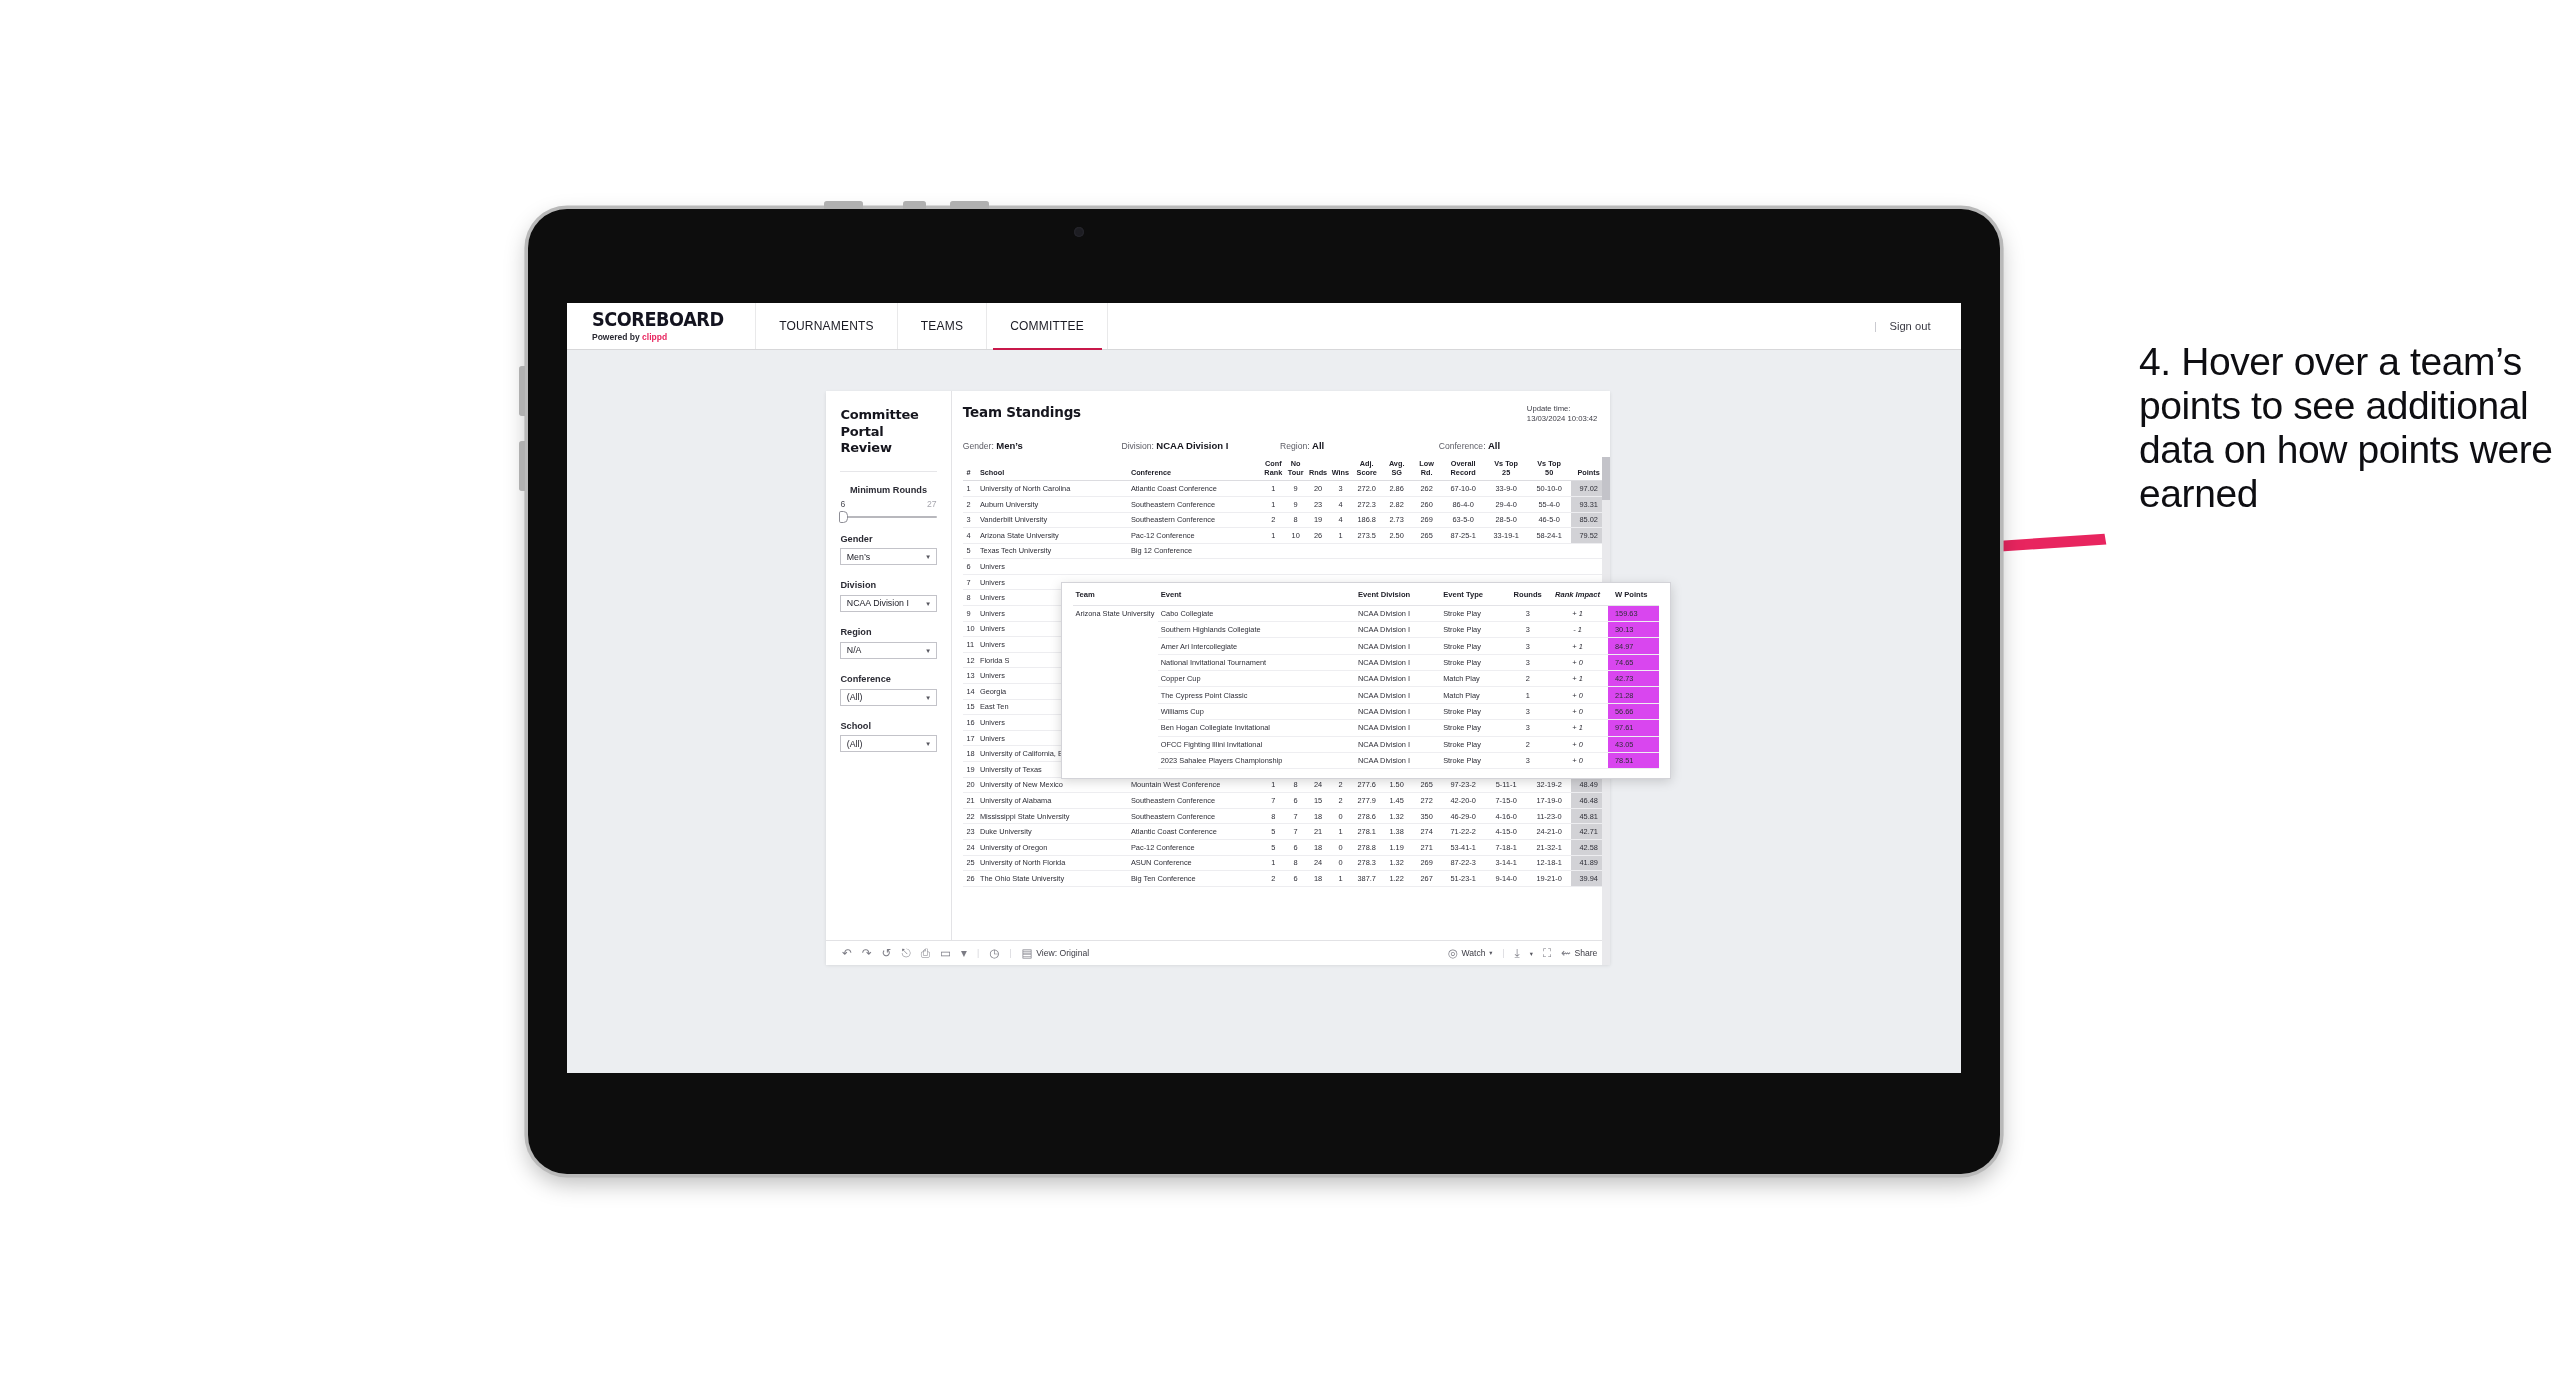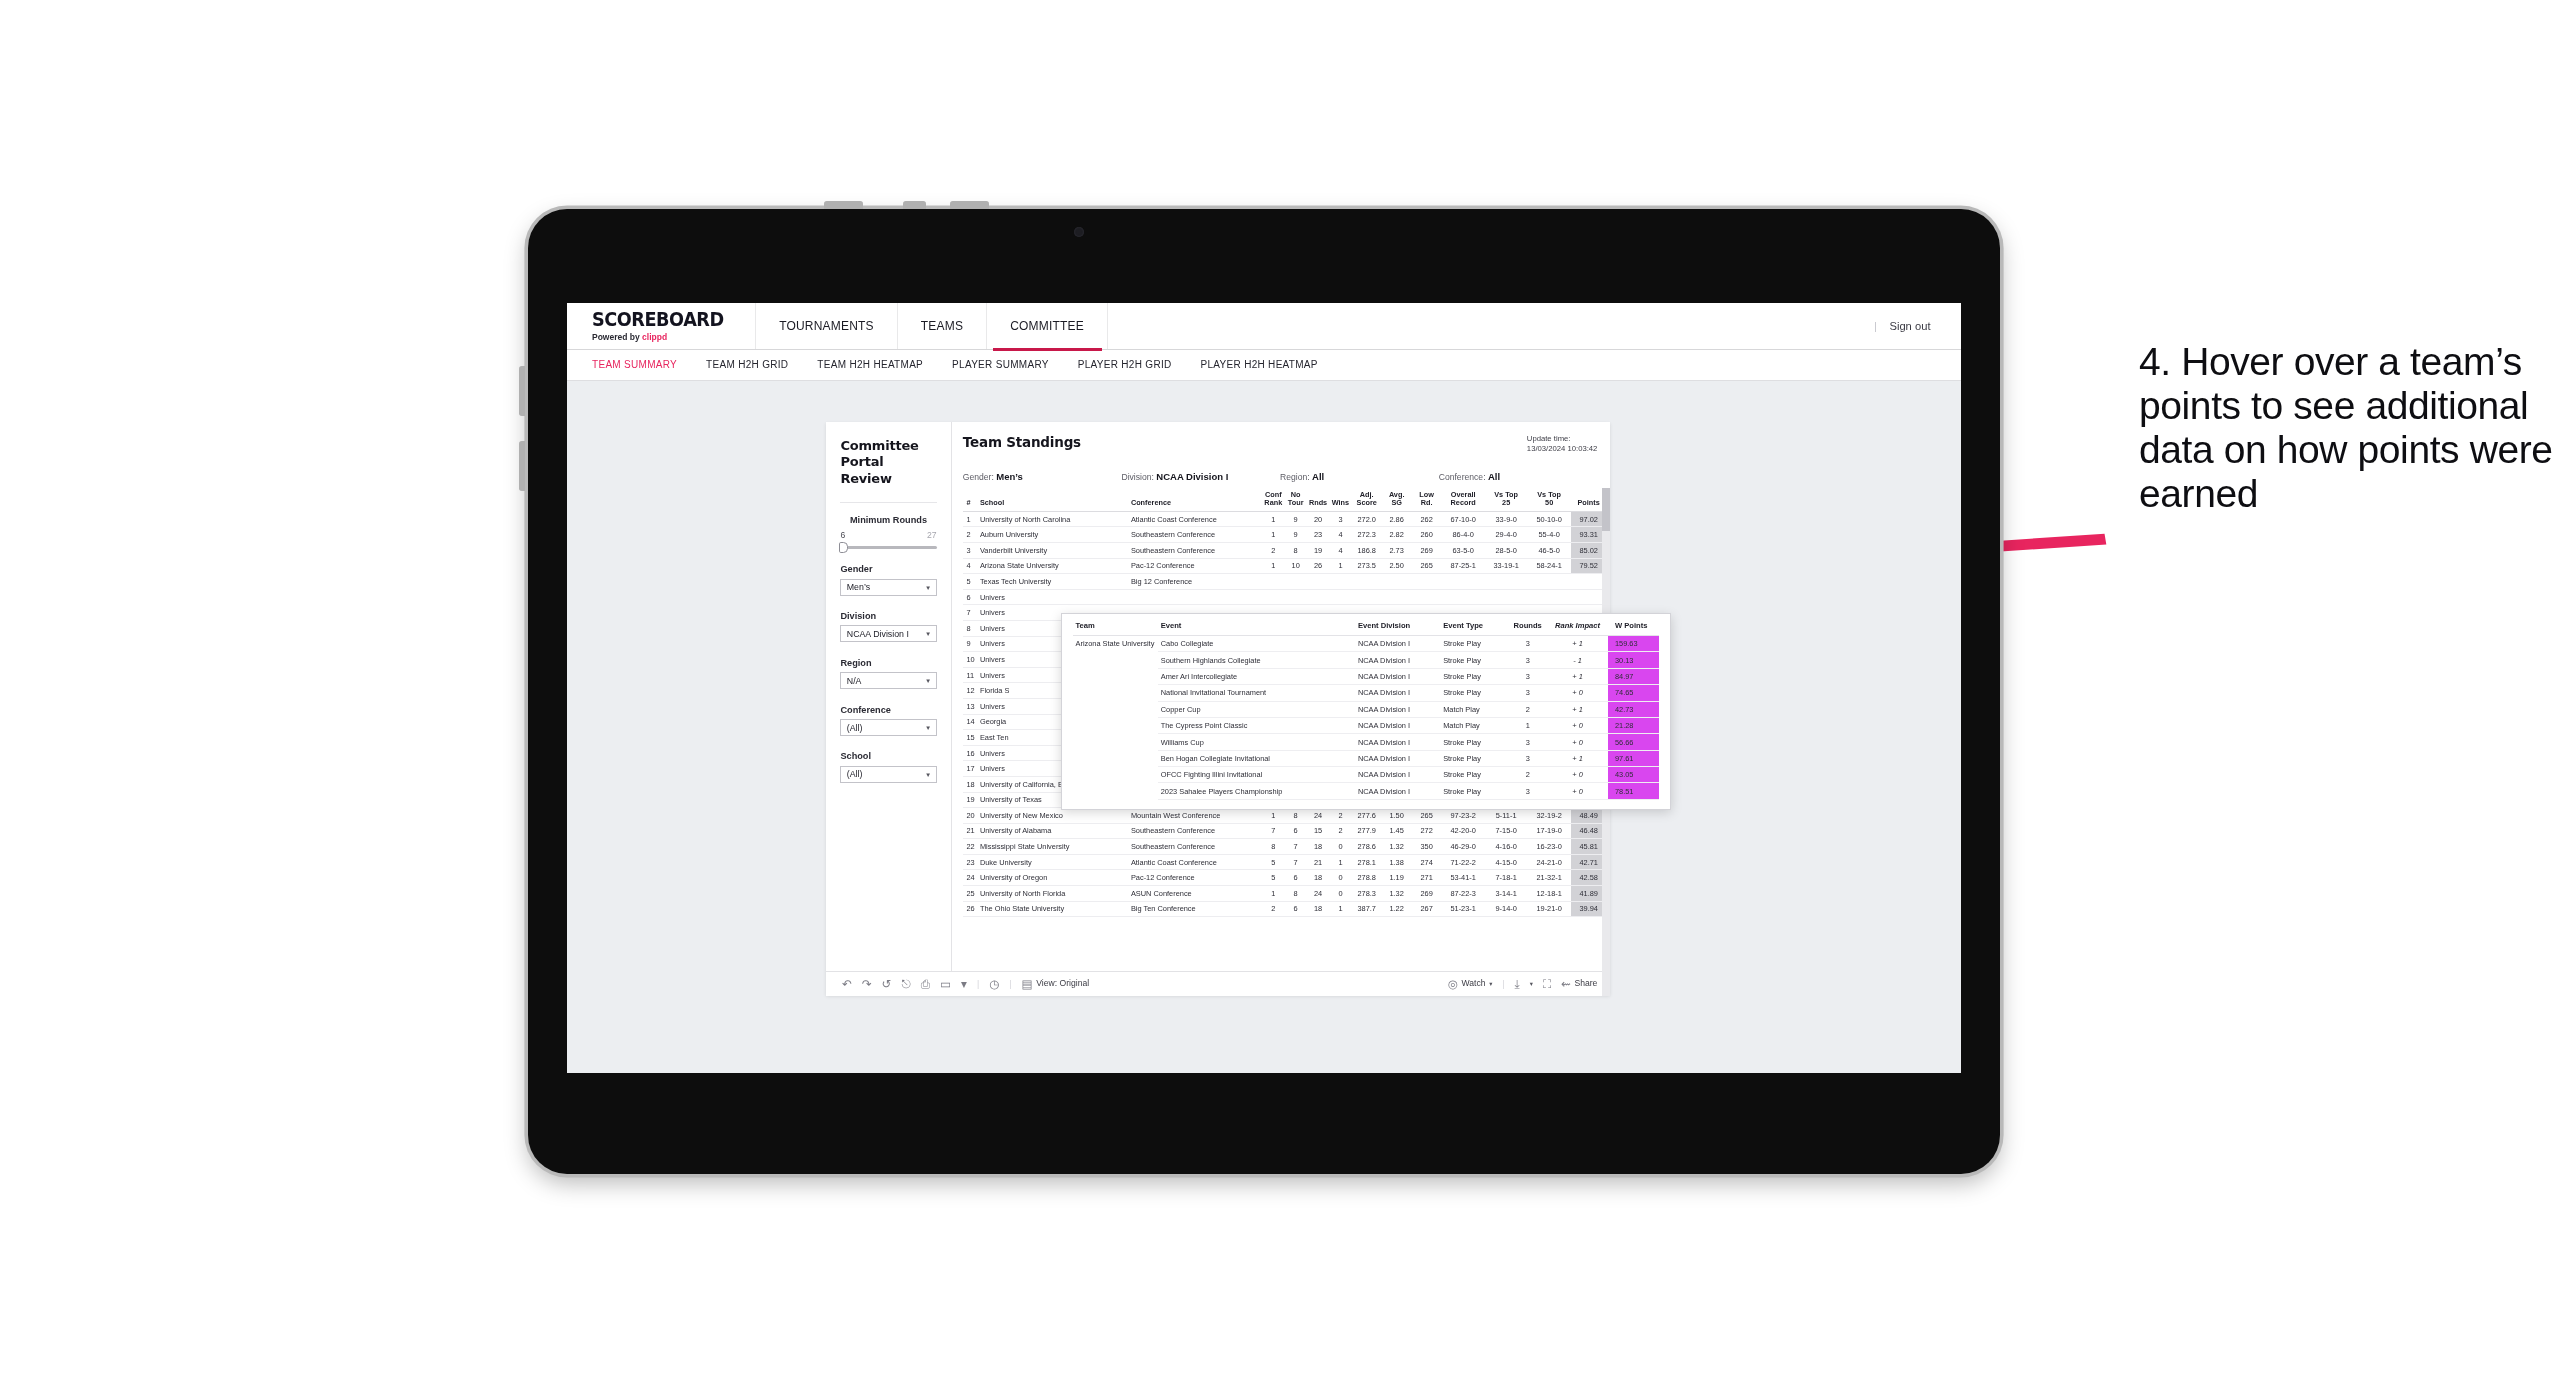--- a/index.html
+++ b/index.html
@@ -253,28 +253,20 @@
       <div class="topnav">TOURNAMENTS</div>
       <div class="topnav">TEAMS</div>
       <div class="topnav active">COMMITTEE</div>
       <div id="topbar-spacer"></div>
       <div id="signout-wrap">
         <span id="signout-div">|</span>
         <span id="signout">Sign out</span>
       </div>
     </div>
 
-    <div id="subtabs">
-      <div class="subtab active">TEAM SUMMARY</div>
-      <div class="subtab">TEAM H2H GRID</div>
-      <div class="subtab">TEAM H2H HEATMAP</div>
-      <div class="subtab">PLAYER SUMMARY</div>
-      <div class="subtab">PLAYER H2H GRID</div>
-      <div class="subtab">PLAYER H2H HEATMAP</div>
-    </div>
 
     <div id="canvas">
       <div id="viz">
         <div id="viz-body">
 
           <div id="filters">
             <div id="portal-title">Committee Portal Review</div>
             <hr>
 
             <div>
@@ -707,21 +699,21 @@
                     <td class="c-conf">Southeastern Conference</td>
                     <td class="c-s">8</td>
                     <td class="c-s">7</td>
                     <td class="c-s">18</td>
                     <td class="c-s">0</td>
                     <td class="c-m">278.6</td>
                     <td class="c-m">1.32</td>
                     <td class="c-m">350</td>
                     <td class="c-rec">46-29-0</td>
                     <td class="c-vs">4-16-0</td>
-                    <td class="c-vs">16-23-0</td>
+                    <td class="c-vs">11-23-0</td>
                     <td class="c-pts">45.81</td>
                   </tr>
                   <tr>
                     <td class="c-num">23</td>
                     <td class="c-school">Duke University</td>
                     <td class="c-conf">Atlantic Coast Conference</td>
                     <td class="c-s">5</td>
                     <td class="c-s">7</td>
                     <td class="c-s">21</td>
                     <td class="c-s">1</td>

